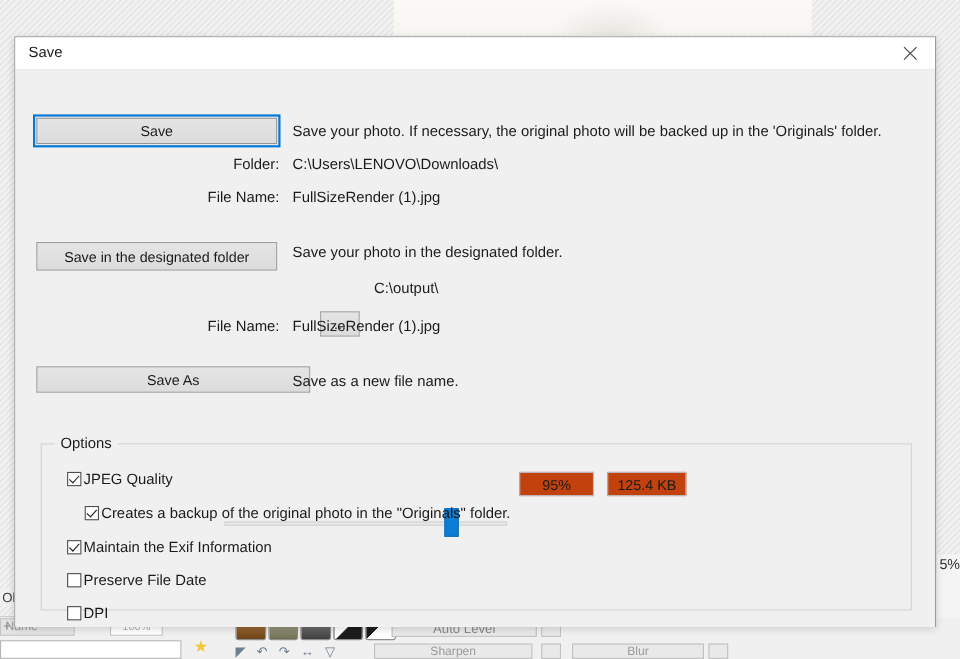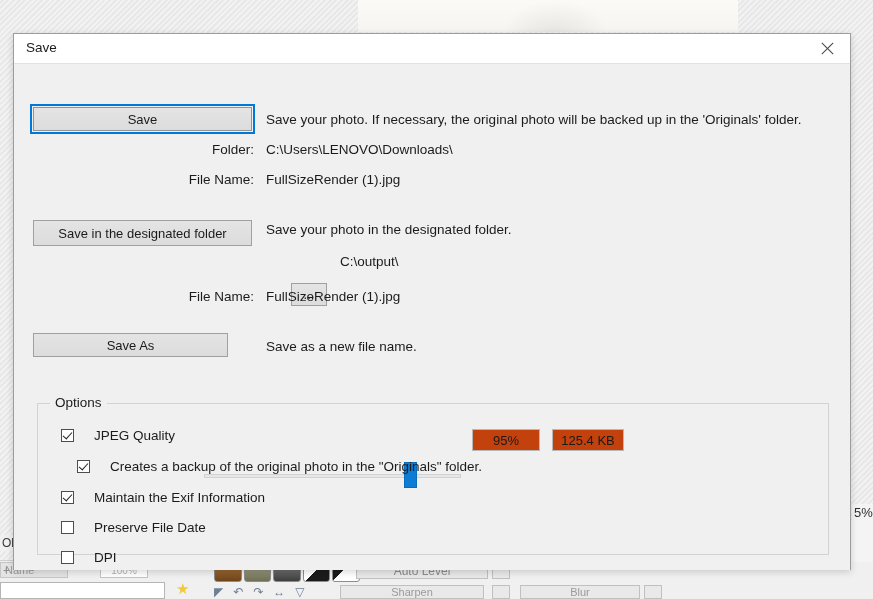--- a/index.html
+++ b/index.html
@@ -268,21 +268,21 @@
     padding: 0 5px;
     font-size: 13.5px;
     color: #1b1b1b;
   }
 
   .cbrow {
     position: absolute;
     left: 47px;
     display: flex;
     align-items: center;
-    gap: 20px;
+    gap: 2px;
     font-size: 13.5px;
     color: #1b1b1b;
     white-space: nowrap;
     cursor: default;
   }
   .cbox {
     width: 13px; height: 13px;
     border: 1px solid #4d4d4d;
     background: #ffffff;
     box-sizing: border-box;
@@ -419,21 +419,21 @@
 
       <div class="btn" style="left:19px; top:156px; width:219px; height:26px;">Save in the designated folder</div>
       <div class="desc" style="left:252px; top:158px;">Save your photo in the designated folder.</div>
 
       <div class="dots-btn">...</div>
       <div class="val" style="left:326px; top:190px;">C:\output\</div>
 
       <div class="lbl-right" style="left:130px; top:225px; width:110px;">File Name:</div>
       <div class="val" style="left:252px; top:225px;">FullSizeRender (1).jpg</div>
 
-      <div class="btn" style="left:19px; top:269px; width:195px; height:24px;">Save As</div>
+      <div class="btn" style="left:19px; top:269px; width:249px; height:24px;">Save As</div>
       <div class="desc" style="left:252px; top:275px;">Save as a new file name.</div>
 
       <div class="groupbox"></div>
       <div class="group-legend">Options</div>
 
       <div class="cbrow" style="top:364px;">
         <span class="cbox checked"></span>
         <span>JPEG Quality</span>
       </div>
 

